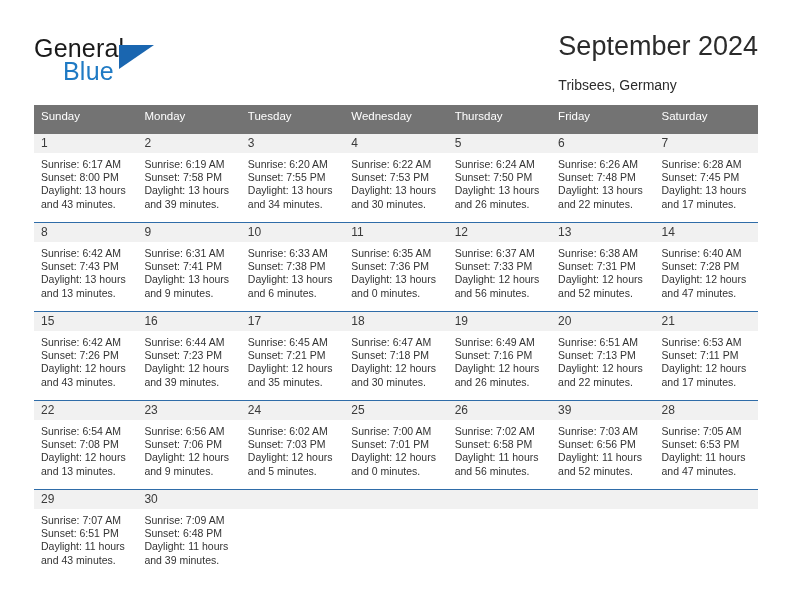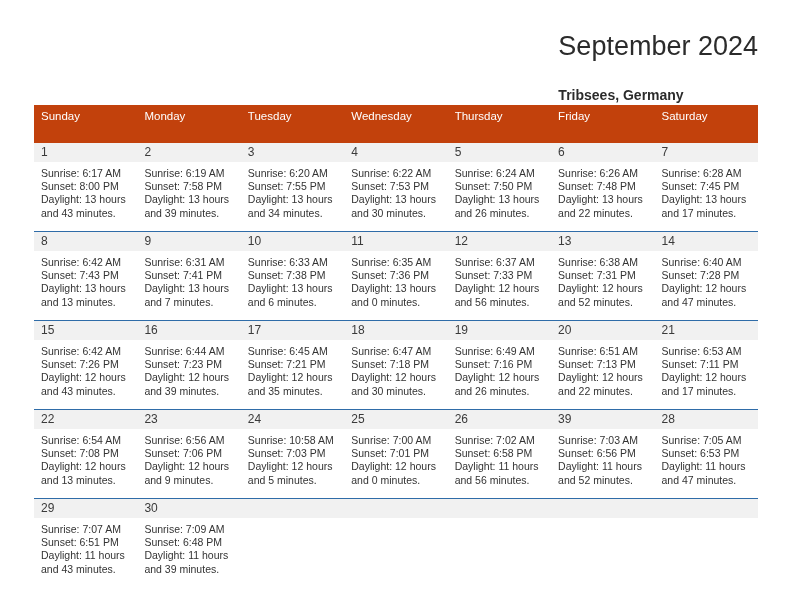--- a/index.html
+++ b/index.html
@@ -72,44 +72,43 @@
   .cal-title {
     font-size: 27px;
     color: #2b2b2b;
     line-height: 32px;
     white-space: nowrap;
   }
   .cal-subtitle {
     font-size: 14px;
     color: #2b2b2b;
     line-height: 18px;
-    margin-top: 24px;
+    margin-top: 14px;
     white-space: nowrap;
-    font-weight: bold;
   }
 
   
   .calendar {
     position: absolute;
     left: 34px;
     top: 105px;
     width: 724px;
     border-collapse: collapse;
     table-layout: fixed;
   }
   .calendar col {
     width: 103.43px;
   }
   thead th {
-    background: #c2410c;
+    background: #737373;
     color: #ffffff;
     font-size: 11.5px;
     font-weight: normal;
     text-align: left;
-    padding: 5px 0 21px 7px;
+    padding: 5px 0 12px 7px;
     height: 18px;
     box-sizing: border-box;
   }
   .week-row > td {
     padding: 0;
     vertical-align: top;
     border-top: 1px solid #2f6ca8;
     background: #ffffff;
   }
   .week-row.first > td {
@@ -145,20 +144,25 @@
     white-space: normal;
   }
 </style>
 </head>
 <body>
 
 <div class="page">
 
   <div class="header">
 
+    <div class="logo">
+      <span class="logo-general">General</span>
+      <span class="logo-triangle"></span>
+      <span class="logo-blue">Blue</span>
+    </div>
 
     <div class="title-block">
       <div class="cal-title">September 2024</div>
       <div class="cal-subtitle">Tribsees, Germany</div>
     </div>
 
   </div>
 
   <table class="calendar">
     <colgroup>
@@ -266,21 +270,21 @@
               <div class="daylight-wrap">Daylight: 13 hours and 13 minutes.</div>
             </div>
           </div>
         </td>
         <td>
           <div class="cell">
             <div class="daynum">9</div>
             <div class="info">
               <div>Sunrise: 6:31 AM</div>
               <div>Sunset: 7:41 PM</div>
-              <div class="daylight-wrap">Daylight: 13 hours and 7 minutes.</div>
+              <div class="daylight-wrap">Daylight: 13 hours and 9 minutes.</div>
             </div>
           </div>
         </td>
         <td>
           <div class="cell">
             <div class="daynum">10</div>
             <div class="info">
               <div>Sunrise: 6:33 AM</div>
               <div>Sunset: 7:38 PM</div>
               <div class="daylight-wrap">Daylight: 13 hours and 6 minutes.</div>
@@ -420,21 +424,21 @@
               <div>Sunrise: 6:56 AM</div>
               <div>Sunset: 7:06 PM</div>
               <div class="daylight-wrap">Daylight: 12 hours and 9 minutes.</div>
             </div>
           </div>
         </td>
         <td>
           <div class="cell">
             <div class="daynum">24</div>
             <div class="info">
-              <div>Sunrise: 10:58 AM</div>
+              <div>Sunrise: 6:02 AM</div>
               <div>Sunset: 7:03 PM</div>
               <div class="daylight-wrap">Daylight: 12 hours and 5 minutes.</div>
             </div>
           </div>
         </td>
         <td>
           <div class="cell">
             <div class="daynum">25</div>
             <div class="info">
               <div>Sunrise: 7:00 AM</div>

